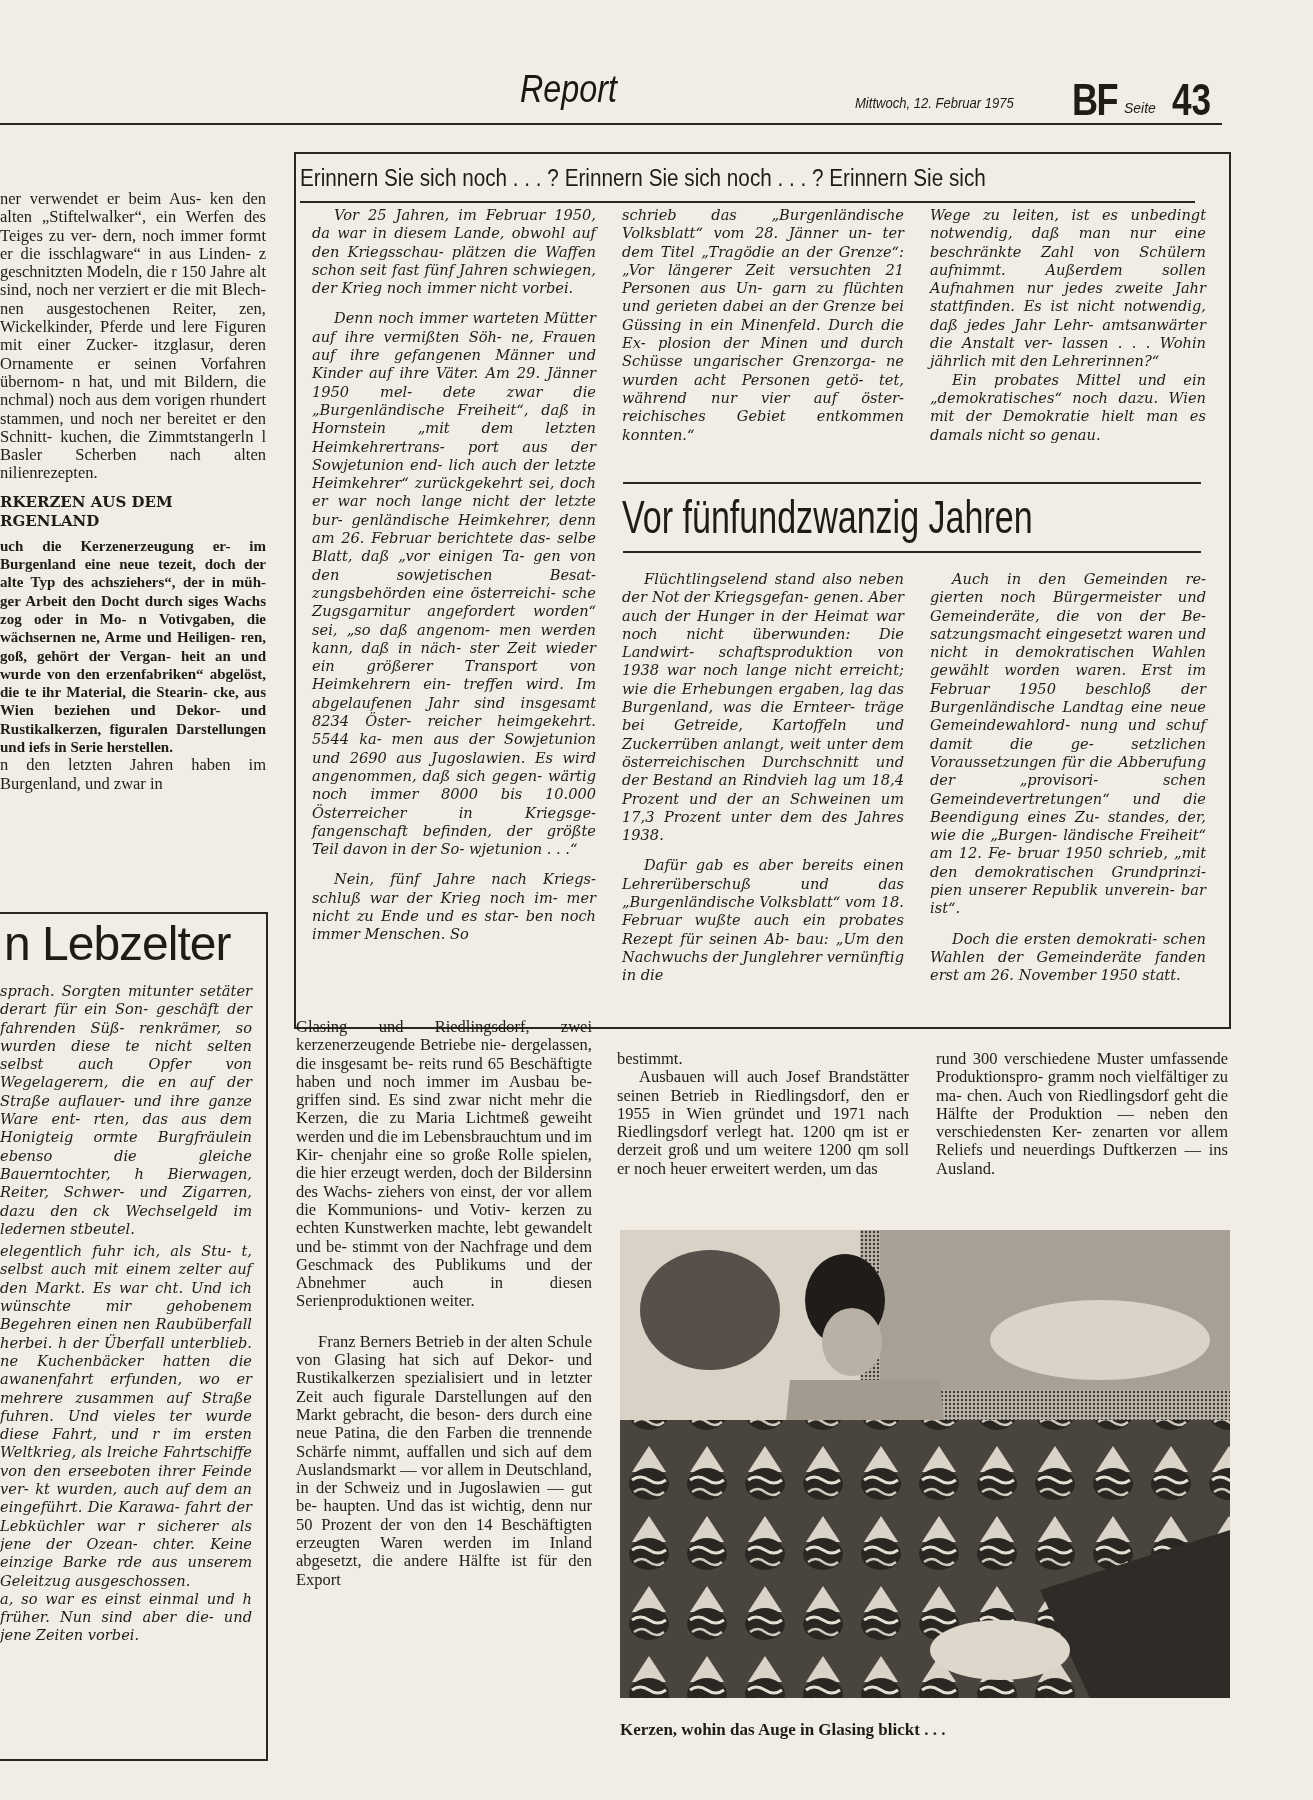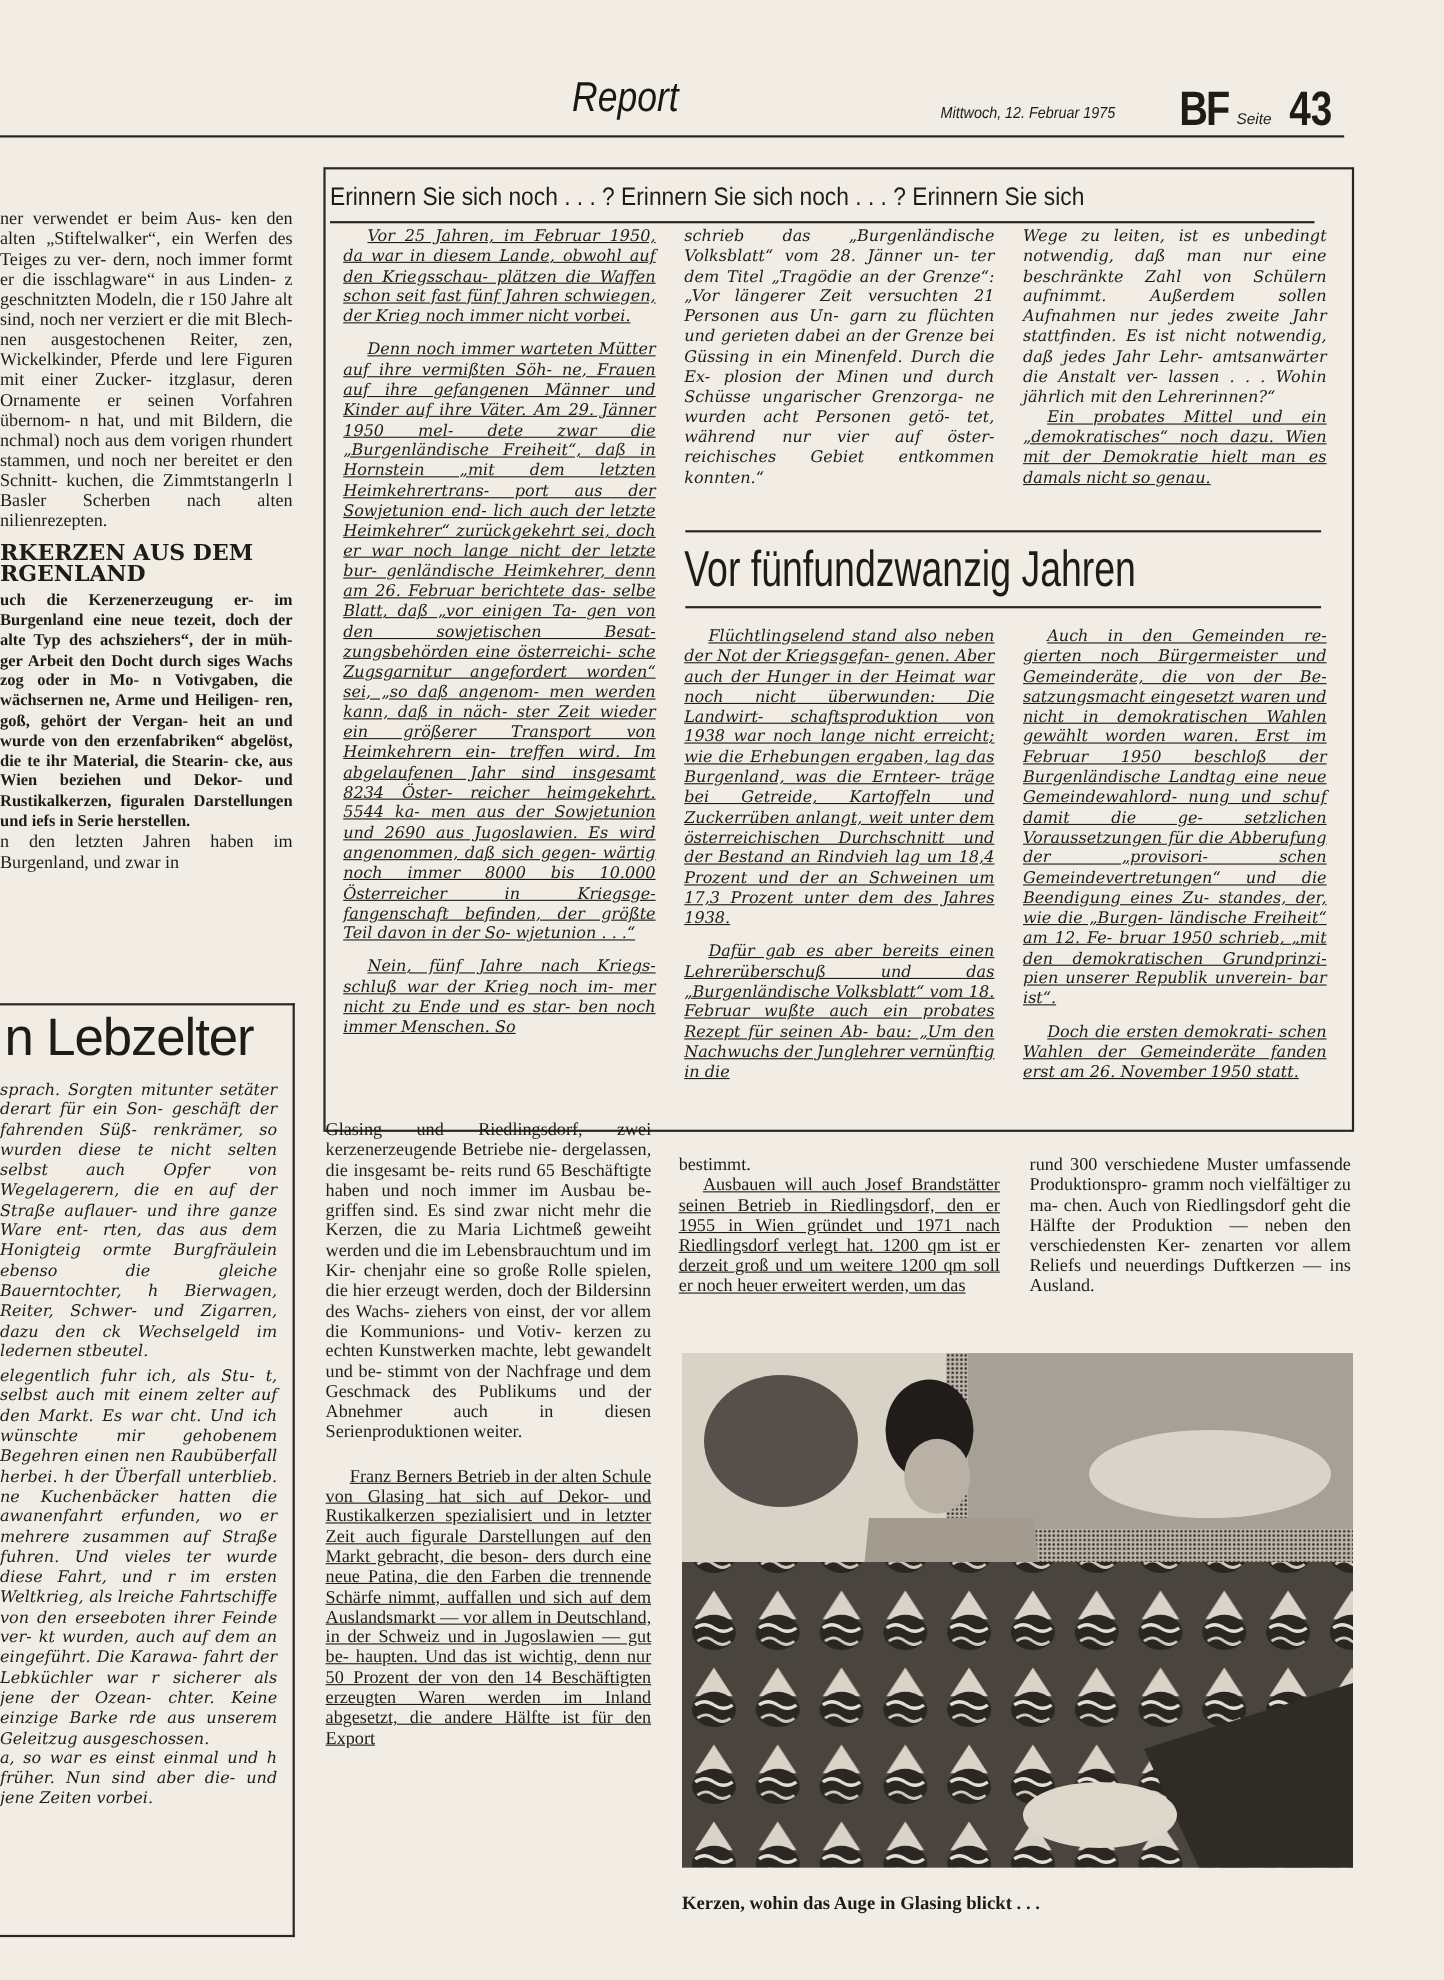--- a/index.html
+++ b/index.html
@@ -11,21 +11,21 @@
   .abs { position:absolute; }
   .hdr-report { left:520px; top:68px; font-family:"Liberation Sans", sans-serif; font-style:italic; font-size:38px; color:#1a1714; transform:scaleX(0.85); transform-origin:left; }
   .hdr-date { left:855px; top:95px; font-family:"Liberation Sans", sans-serif; font-style:italic; font-size:14.5px; transform:scaleX(0.9); transform-origin:left; }
   .hdr-bf { left:1072px; top:78px; font-family:"Liberation Sans", sans-serif; font-weight:bold; font-size:44px; letter-spacing:-2px; transform:scaleX(0.82); transform-origin:left; line-height:1; }
   .hdr-seite { left:1124px; top:100px; font-family:"Liberation Sans", sans-serif; font-style:italic; font-size:14px; }
   .hdr-page { left:1172px; top:78px; font-family:"Liberation Sans", sans-serif; font-weight:bold; font-size:44px; transform:scaleX(0.8); transform-origin:left; line-height:1; }
   .hdr-rule { left:0; top:123px; width:1222px; height:2px; background:#2b2622; }
 
   .col { position:absolute; font-size:15.2px; line-height:18.3px; text-align:justify; }
   .col p { margin:0; }
-  .col p.ind { text-indent:22px;text-decoration:underline; }
+  .col p.ind { text-indent:22px; }
   .col p + p { margin-top:12px; }
   .ital { font-style:italic; font-family:"DejaVu Serif", serif; }
   .bold { font-weight:bold; }
   .lib { font-family:"Liberation Serif", serif; font-size:16.5px; line-height:18.3px; }
 
   .lc-head { font-weight:bold; font-size:15.5px; line-height:19px; text-align:left; margin:10px 0 6px 0 !important; text-transform:uppercase; }
 
   .box-erinnern { left:294px; top:152px; width:933px; height:873px; border:2px solid #2b2622; border-right-width:2px; }
   .erinnern-title { left:300px; top:165px; width:900px; font-family:"Liberation Sans", sans-serif; font-size:23px; white-space:nowrap; transform:scaleX(0.9); transform-origin:left; }
   .erinnern-rule { left:300px; top:201px; width:895px; height:2px; background:#2b2622; }
@@ -45,21 +45,21 @@
 
 <div class="abs hdr-report">Report</div>
 <div class="abs hdr-date">Mittwoch, 12. Februar 1975</div>
 <div class="abs hdr-bf">BF</div>
 <div class="abs hdr-seite">Seite</div>
 <div class="abs hdr-page">43</div>
 <div class="abs hdr-rule"></div>
 
 <div class="col lib" style="left:0; top:150px; width:266px;margin-top:40px;">
   <p>ner verwendet er beim Aus- ken den alten „Stiftelwalker“, ein Werfen des Teiges zu ver- dern, noch immer formt er die isschlagware“ in aus Linden- z geschnitzten Modeln, die r 150 Jahre alt sind, noch ner verziert er die mit Blech- nen ausgestochenen Reiter, zen, Wickelkinder, Pferde und lere Figuren mit einer Zucker- itzglasur, deren Ornamente er seinen Vorfahren übernom- n hat, und mit Bildern, die nchmal) noch aus dem vorigen rhundert stammen, und noch ner bereitet er den Schnitt- kuchen, die Zimmtstangerln l Basler Scherben nach alten nilienrezepten.</p>
-  <p class="lc-head" style="font-family:'DejaVu Serif', serif; font-size:20px;">RKERZEN AUS DEM RGENLAND</p>
+  <p class="lc-head" style="font-family:'DejaVu Serif', serif; font-size:15px;">RKERZEN AUS DEM RGENLAND</p>
   <p class="bold" style="margin-top:0; font-size:15px;">uch die Kerzenerzeugung er- im Burgenland eine neue tezeit, doch der alte Typ des achsziehers“, der in müh- ger Arbeit den Docht durch siges Wachs zog oder in Mo- n Votivgaben, die wächsernen ne, Arme und Heiligen- ren, goß, gehört der Vergan- heit an und wurde von den erzenfabriken“ abgelöst, die te ihr Material, die Stearin- cke, aus Wien beziehen und Dekor- und Rustikalkerzen, figuralen Darstellungen und iefs in Serie herstellen.</p>
   <p style="margin-top:0;">n den letzten Jahren haben im Burgenland, und zwar in</p>
 </div>
 
 <div class="abs box-lebz"></div>
 <div class="abs lebz-title">n Lebzelter</div>
 <div class="col ital" style="left:0; top:982px; width:252px; font-size:14.6px;">
   <p>sprach. Sorgten mitunter setäter derart für ein Son- geschäft der fahrenden Süß- renkrämer, so wurden diese te nicht selten selbst auch Opfer von Wegelagerern, die en auf der Straße auflauer- und ihre ganze Ware ent- rten, das aus dem Honigteig ormte Burgfräulein ebenso die gleiche Bauerntochter, h Bierwagen, Reiter, Schwer- und Zigarren, dazu den ck Wechselgeld im ledernen stbeutel.</p>
   <p style="margin-top:4px;">elegentlich fuhr ich, als Stu- t, selbst auch mit einem zelter auf den Markt. Es war cht. Und ich wünschte mir gehobenem Begehren einen nen Raubüberfall herbei. h der Überfall unterblieb. ne Kuchenbäcker hatten die awanenfahrt erfunden, wo er mehrere zusammen auf Straße fuhren. Und vieles ter wurde diese Fahrt, und r im ersten Weltkrieg, als lreiche Fahrtschiffe von den erseeboten ihrer Feinde ver- kt wurden, auch auf dem an eingeführt. Die Karawa- fahrt der Lebküchler war r sicherer als jene der Ozean- chter. Keine einzige Barke rde aus unserem Geleitzug ausgeschossen.</p>
   <p style="margin-top:0;">a, so war es einst einmal und h früher. Nun sind aber die- und jene Zeiten vorbei.</p>

